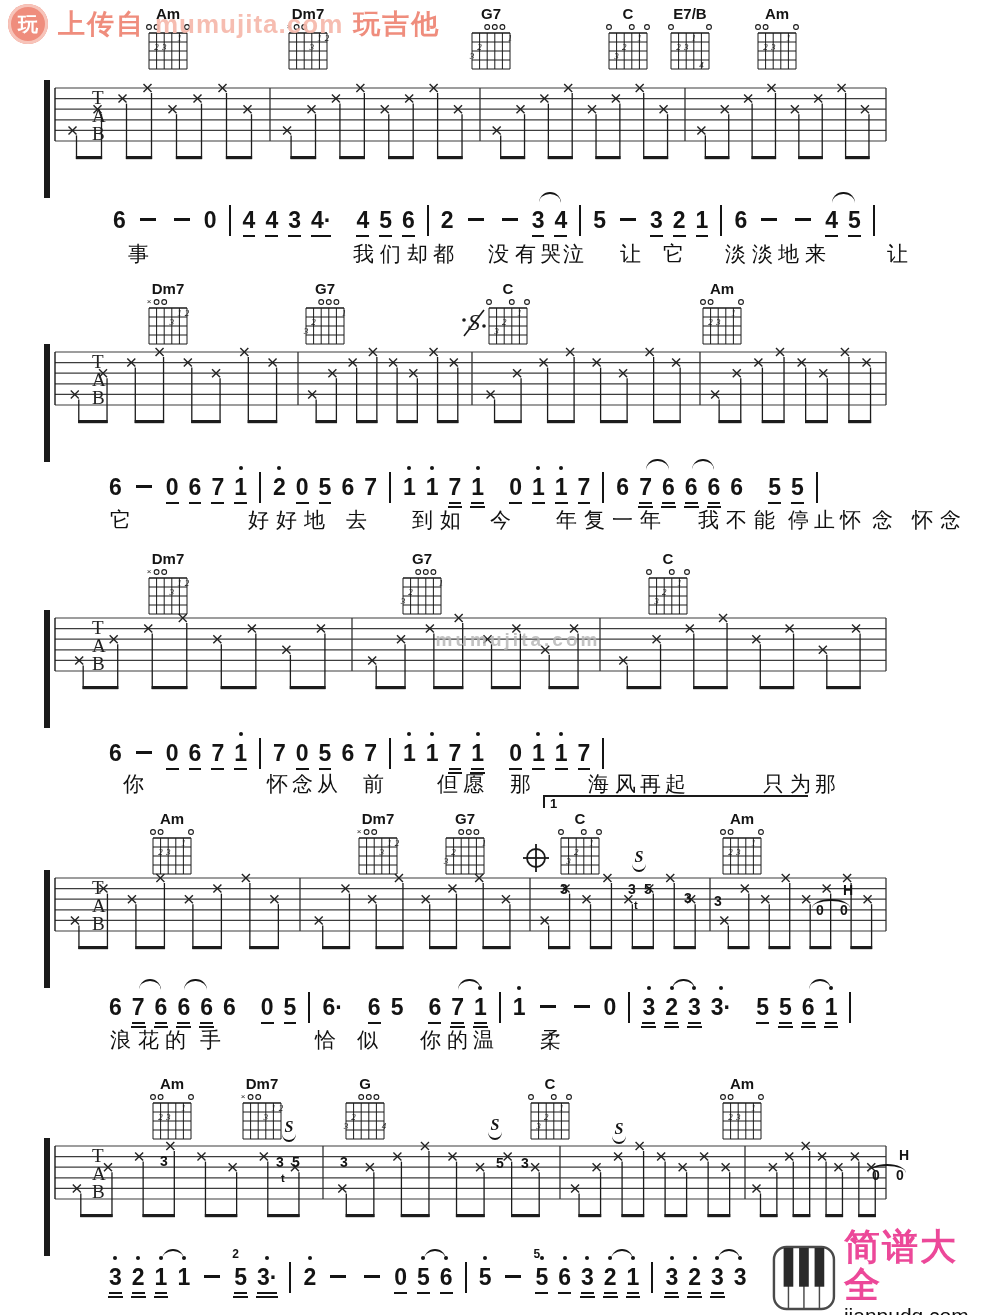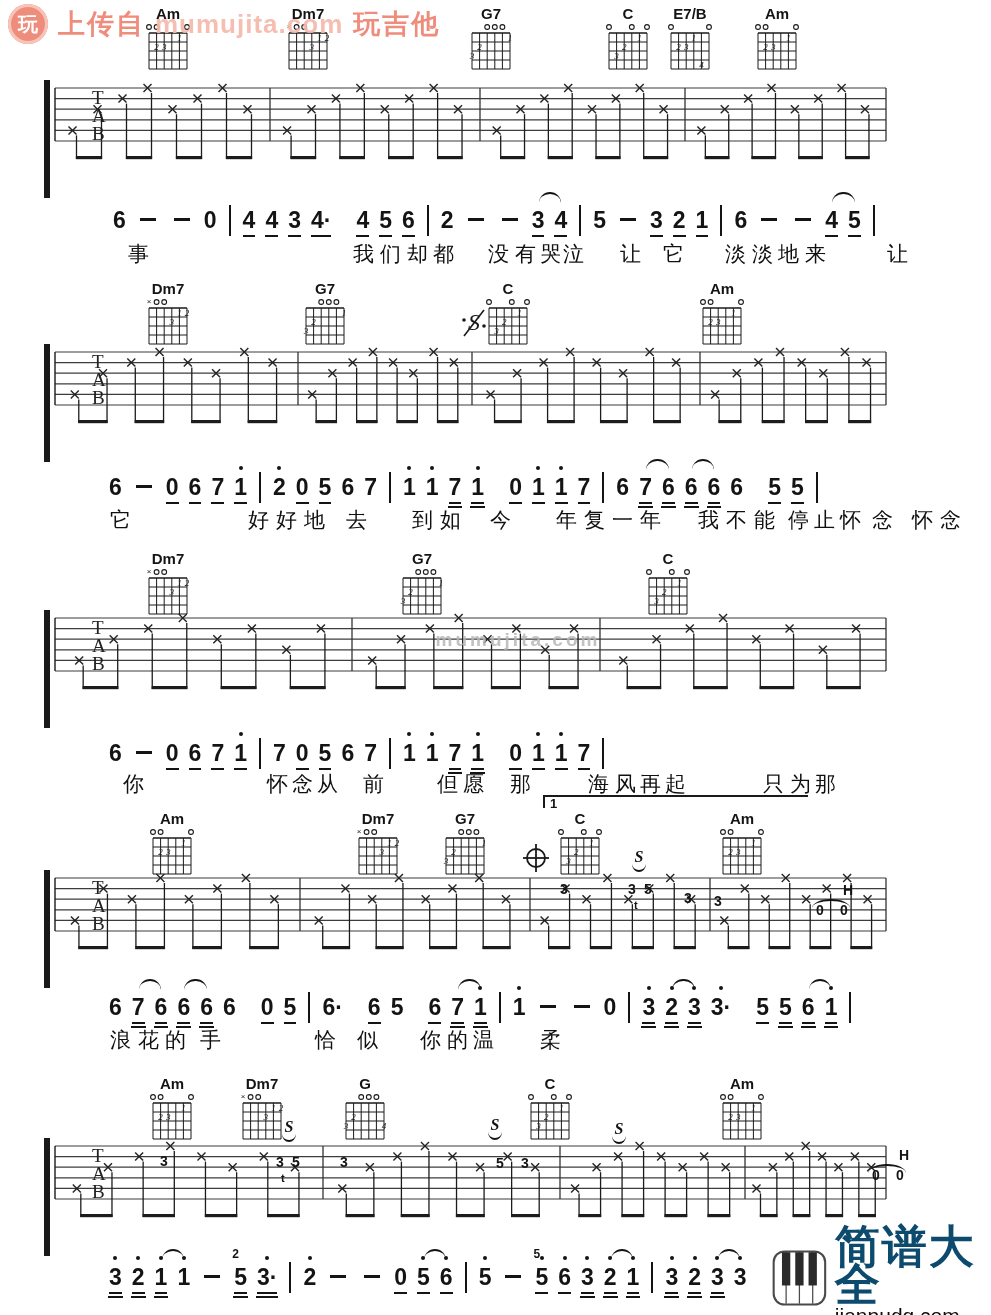--- a/index.html
+++ b/index.html
@@ -15,21 +15,21 @@
   .wm-top .t2{color:#f6b8ab;font-weight:bold;font-size:26px;letter-spacing:1px;}
   
   .wm-mid{position:absolute;left:398px;top:616px;width:240px;text-align:center;z-index:40;opacity:.82;}
   .wm-mid .big{font-size:46px;font-weight:bold;letter-spacing:4px;line-height:48px;}
   .wm-mid .big .p1{color:#8cc8bc;}
   .wm-mid .big .p2{color:#efa3a8;}
   .wm-mid .sub{font-size:19px;color:#b5b5b5;font-weight:bold;letter-spacing:3px;margin-top:13px;}
   
   .brand{position:absolute;left:772px;top:1240px;width:219px;height:75px;background:#fff;
          display:flex;align-items:center;gap:8px;z-index:60;}
-  .brand .txt .ttl{font-size:45px;font-weight:bold;letter-spacing:2px;line-height:38px;color:#0c4a6e;}
+  .brand .txt .ttl{font-size:36px;font-weight:bold;letter-spacing:2px;line-height:38px;color:#ec4899;}
   .brand .txt .dom{font-size:21px;color:#0d0d0d;line-height:24px;}
   
   .chord{position:absolute;width:64px;text-align:center;z-index:20;}
   .chord .cname{font-size:15px;font-weight:bold;line-height:15px;margin-bottom:0;}
   
   svg.staff{position:absolute;left:40px;z-index:10;}
   
   .mline{position:absolute;white-space:nowrap;z-index:25;display:flex;align-items:flex-start;}
   .tok{position:relative;display:inline-block;font-weight:bold;font-size:23px;line-height:30px;
        height:30px;margin:0 5px;font-family:"Liberation Sans",sans-serif;}

